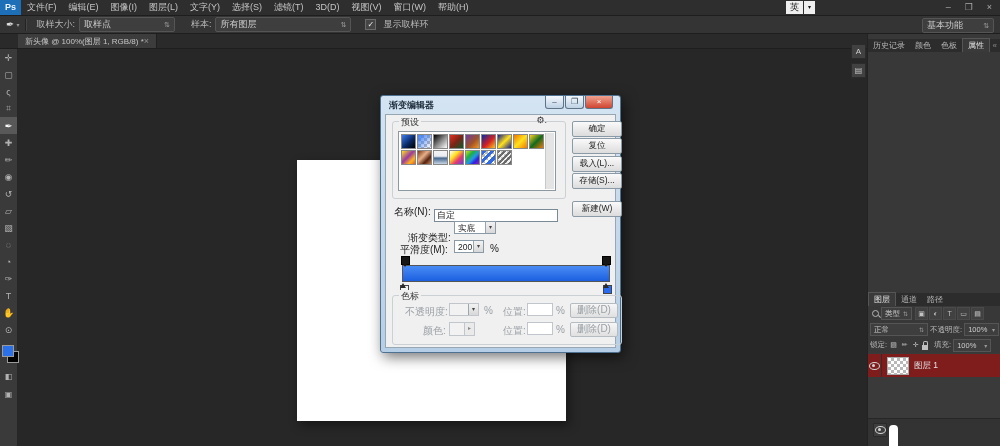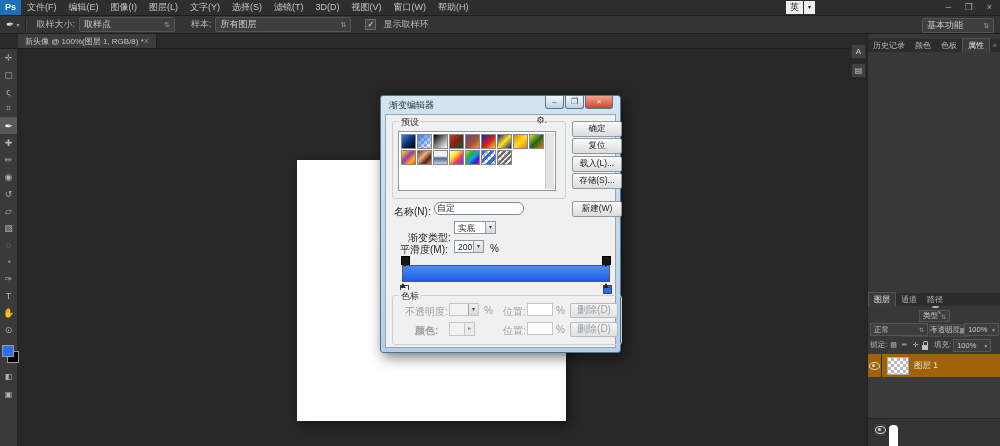--- a/index.html
+++ b/index.html
@@ -38,45 +38,45 @@
   
   #collapsestrip{position:absolute;left:851px;top:44px;width:15px;}
   .cbtn{width:13px;height:13px;background:#414141;border:1px solid #2b2b2b;color:#cfcfcf;font-size:8px;display:flex;align-items:center;justify-content:center;margin-bottom:4px;}
   
   #dock{position:absolute;left:867px;top:34px;width:133px;height:412px;background:#383838;border-left:1px solid #232323;}
   .dtabs{position:absolute;left:0;width:133px;height:13px;background:#2c2c2c;display:flex;align-items:flex-end;}
   .dtab{padding:0 5px;font-size:8px;line-height:13px;color:#b5b5b5;white-space:nowrap;}
   .dtab.active{background:#3a3a3a;color:#e0e0e0;border:1px solid #555;border-bottom:none;}
   .dcollapse{margin-left:auto;color:#8a8a8a;font-size:8px;line-height:13px;padding-right:4px;}
   #props{position:absolute;left:0;top:18px;width:133px;height:241px;background:#343434;border-bottom:1px solid #262626;font-size:8.5px;color:#c6c6c6;padding:4px 0 0 7px;box-sizing:border-box;}
-  #lfilter{position:absolute;left:0;top:272px;width:133px;height:15px;display:flex;align-items:center;gap:2px;padding:0 2px;box-sizing:border-box;flex-direction:column;}
+  #lfilter{position:absolute;left:0;top:272px;width:133px;height:15px;display:flex;align-items:center;gap:2px;padding:0 2px;box-sizing:border-box;}
   .mag{width:5px;height:5px;border:1px solid #b5b5b5;border-radius:50%;position:relative;margin-left:2px;}
   .mag:after{content:"";position:absolute;left:5px;top:5px;width:3px;height:1px;background:#b5b5b5;transform:rotate(45deg);}
   #kindbox{height:11px;border:1px solid #555;background:#3e3e3e;font-size:7.5px;color:#ccc;display:flex;align-items:center;padding:0 3px;gap:3px;}
   .fico{width:11px;height:11px;border:1px solid #4a4a4a;background:#414141;color:#c2c2c2;font-size:7px;display:flex;align-items:center;justify-content:center;}
   #lblend{position:absolute;left:0;top:288px;width:133px;height:15px;display:flex;align-items:center;gap:2px;padding:0 2px;box-sizing:border-box;font-size:7.5px;}
   .minidd{height:11px;border:1px solid #555;background:#3e3e3e;color:#ccc;display:flex;align-items:center;justify-content:space-between;padding:0 3px;}
   #llock{position:absolute;left:0;top:304px;width:133px;height:14px;display:flex;align-items:center;gap:2px;padding:0 2px;box-sizing:border-box;font-size:7.5px;color:#b9b9b9;}
   .lico{width:9px;height:10px;color:#c0c0c0;font-size:7px;text-align:center;line-height:10px;}
   .locksym{display:inline-block;width:6px;height:5px;background:#c0c0c0;position:relative;margin-top:4px;}
   .locksym:before{content:"";position:absolute;top:-4px;left:1px;width:3px;height:3px;border:1px solid #c0c0c0;border-bottom:none;border-radius:2px 2px 0 0;}
   #llist{position:absolute;left:0;top:319px;width:133px;height:66px;background:#3a3a3a;}
   .lrow{position:absolute;left:0;width:133px;height:23px;display:flex;align-items:center;gap:5px;font-size:8.5px;color:#e3e3e3;}
-  .lrow.sel{background:#a16207;}
+  .lrow.sel{background:#7f1d1d;}
   .eyebox{width:13px;height:100%;border-right:1px solid #2f2f2f;display:flex;align-items:center;justify-content:center;flex:0 0 auto;}
   .eye{display:inline-block;width:9px;height:6px;border:1px solid #d5d5d5;border-radius:50%;position:relative;}
   .eye:after{content:"";position:absolute;left:2px;top:1px;width:3px;height:3px;background:#d5d5d5;border-radius:50%;}
   .lthumb{width:20px;height:16px;border:1px solid #aaa;flex:0 0 auto;}
   .checker{background-image:linear-gradient(45deg,#b8b8b8 25%,transparent 25%,transparent 75%,#b8b8b8 75%),linear-gradient(45deg,#b8b8b8 25%,#fff 25%,#fff 75%,#b8b8b8 75%);background-size:6px 6px;background-position:0 0,3px 3px;background-color:#fff;}
   #clipped{position:absolute;left:0;bottom:0;width:133px;height:27px;background:#333;border-top:1px solid #262626;overflow:hidden;}
   #clipped .eyebox2{position:absolute;left:5px;top:4px;width:12px;height:12px;background:#3e3e3e;border:1px solid #2a2a2a;display:flex;align-items:center;justify-content:center;}
   #clipped .wfrag{position:absolute;left:21px;top:6px;width:9px;height:30px;background:#fff;border-radius:4px 4px 0 0;}
   
   #dlg{position:absolute;left:380px;top:95px;width:241px;background:linear-gradient(#d4e4f2,#b6cfe6);border:1px solid #4f7291;border-radius:3px;box-shadow:3px 4px 14px rgba(0,0,0,.55);padding:0 4px 4px;box-sizing:border-box;}
-  #dlgtitle{height:18px;display:flex;align-items:center;font-size:9px;color:#1e2c3a;padding-left:4px;}
+  #dlgtitle{height:18px;display:flex;align-items:center;font-size:9px;color:#1e2c3a;padding-left:4px;font-weight:bold;}
   #dlgbtns{position:absolute;right:7px;top:0;display:flex;gap:1px;}
   .wb{width:17px;height:12px;border:1px solid #5e7385;border-top:none;border-radius:0 0 3px 3px;font-size:8px;line-height:11px;text-align:center;color:#2c3c4c;background:linear-gradient(#f4f8fc,#bed2e4);}
   .wb.close{background:linear-gradient(#f0a28e,#cf4531);color:#fff;width:26px;}
   #dlgbody{position:relative;height:232px;background:#f0f0f0;border:1px solid #96a6b2;font-size:9px;color:#222;}
   .grp{position:absolute;border:1px solid #cbd0d5;border-radius:3px;}
   .grplbl{position:absolute;background:#f0f0f0;padding:0 2px;font-size:9px;color:#333;}
   #presetbox{position:absolute;left:12px;top:16px;width:158px;height:60px;background:#fff;border:1px solid #8e98a0;padding:2px;box-sizing:border-box;overflow:hidden;}
   #presetscroll{position:absolute;right:1px;top:1px;width:8px;height:56px;background:#e4e4e4;border-left:1px solid #c8c8c8;}
   .pre{float:left;width:15px;height:15px;margin:0 1px 1px 0;border:1px solid #888;box-sizing:border-box;position:relative;}
   .pre .pg{position:absolute;inset:0;}
@@ -331,21 +331,21 @@
           </div>
         <div id="presetscroll"></div>
       </div>
 
       <div class="dlgbtn" style="top:6px;">确定</div>
       <div class="dlgbtn" style="top:23px;">复位</div>
       <div class="dlgbtn" style="top:41px;">载入(L)...</div>
       <div class="dlgbtn" style="top:58px;">存储(S)...</div>
 
       <span class="flbl" style="left:8px;top:90px;">名称(N):</span>
-      <input class="tin" style="left: 48px; top: 87px; width: 90px; border-radius: 6px;" value="自定">
+      <input class="tin" style="left: 48px; top: 94px; width: 124px;" value="自定">
       <div class="dlgbtn" style="top:86px;text-align:center;">新建(W)</div>
 
       <span class="flbl" style="left:22px;top:116px;">渐变类型:</span>
       <div class="spin" style="left:68px;top:106px;width:42px;">
         <span>实底</span>
         <span class="sb">▾</span>
       </div>
 
       <span class="flbl" style="left:14px;top:128px;">平滑度(M):</span>
       <div class="spin" style="left:68px;top:125px;width:30px;">
@@ -367,21 +367,21 @@
         <span class="flbl dis" style="left:12px;top:9px;">不透明度:</span>
         <div class="spin off" style="left:56px;top:7px;width:30px;">
           <span class="sb">▾</span>
         </div>
         <span class="flbl dis" style="left:91px;top:9px;">%</span>
         <span class="flbl dis" style="left:110px;top:9px;">位置:</span>
         <div class="spin off" style="left:134px;top:7px;width:26px;background:#fff;"></div>
         <span class="flbl dis" style="left:163px;top:9px;">%</span>
         <div class="delbtn" style="left:177px;top:7px;">删除(D)</div>
 
-        <span class="flbl dis" style="left:22px;top:28px;font-weight:bold;">颜色:</span>
+        <span class="flbl dis" style="left:30px;top:28px;">颜色:</span>
         <div class="cswatch" style="left:56px;top:26px;">
           <span class="sb">▸</span>
         </div>
         <span class="flbl dis" style="left:110px;top:28px;">位置:</span>
         <div class="spin off" style="left:134px;top:26px;width:26px;background:#fff;"></div>
         <span class="flbl dis" style="left:163px;top:28px;">%</span>
         <div class="delbtn" style="left:177px;top:26px;">删除(D)</div>
       </div>
     </div>
   </div>

